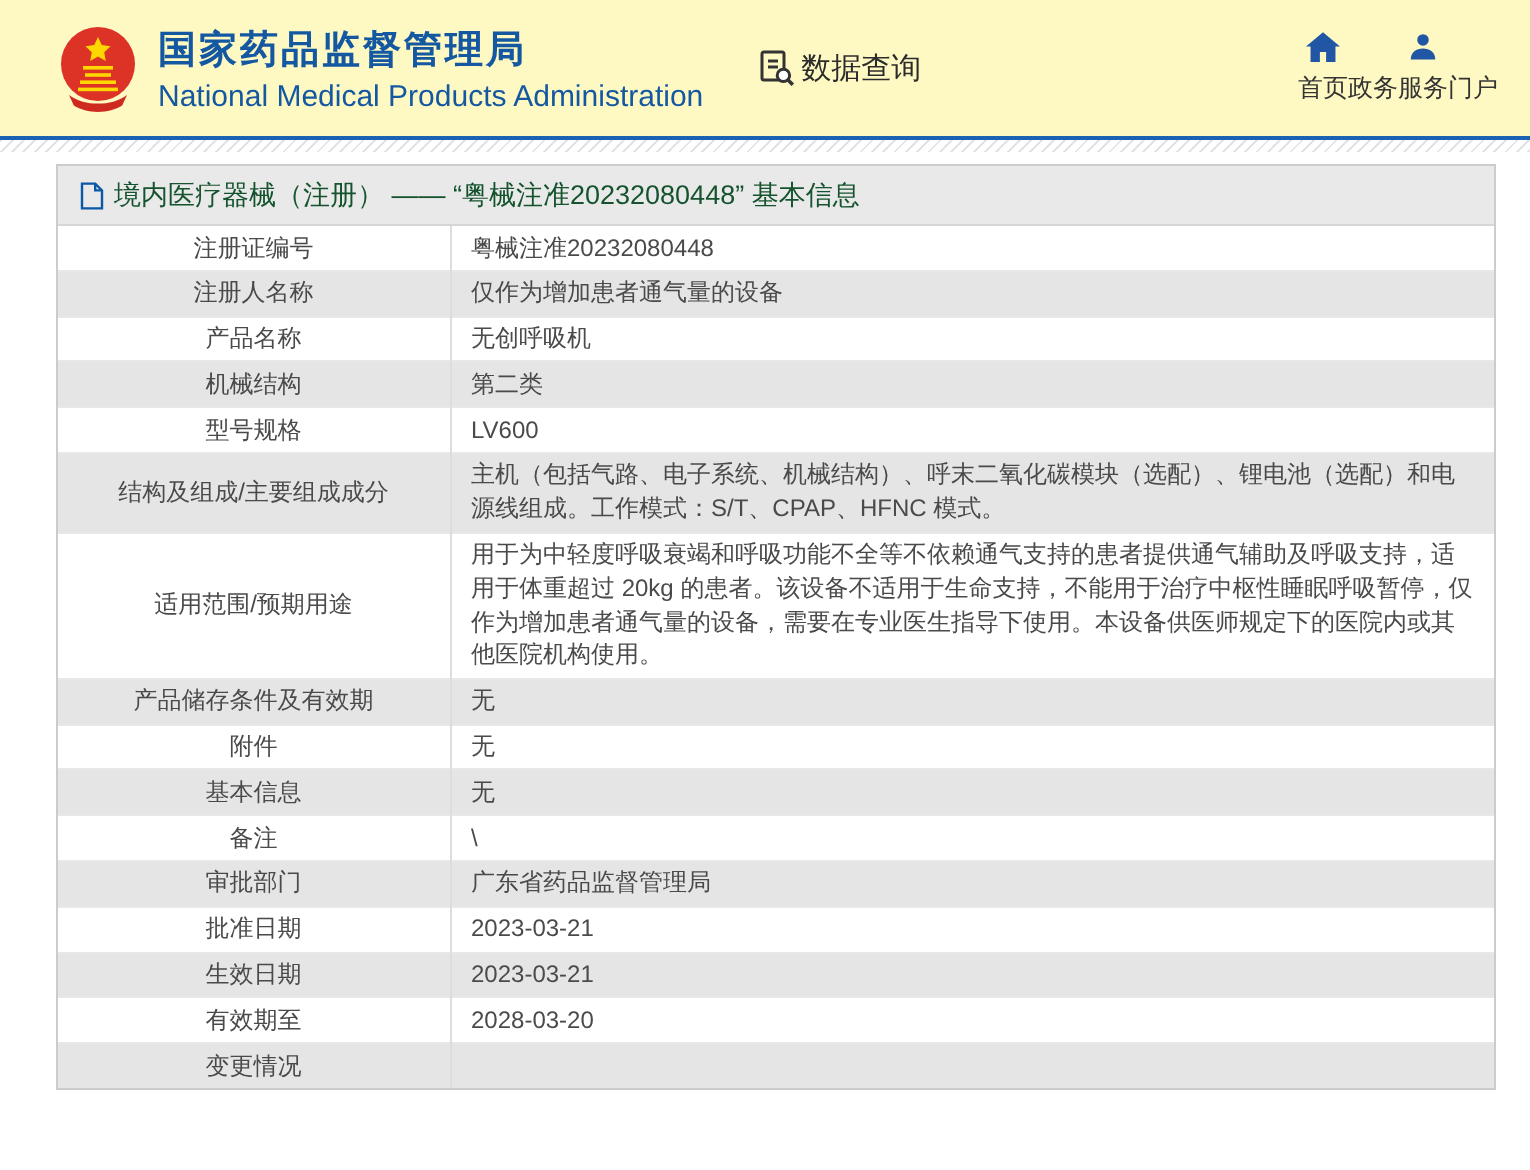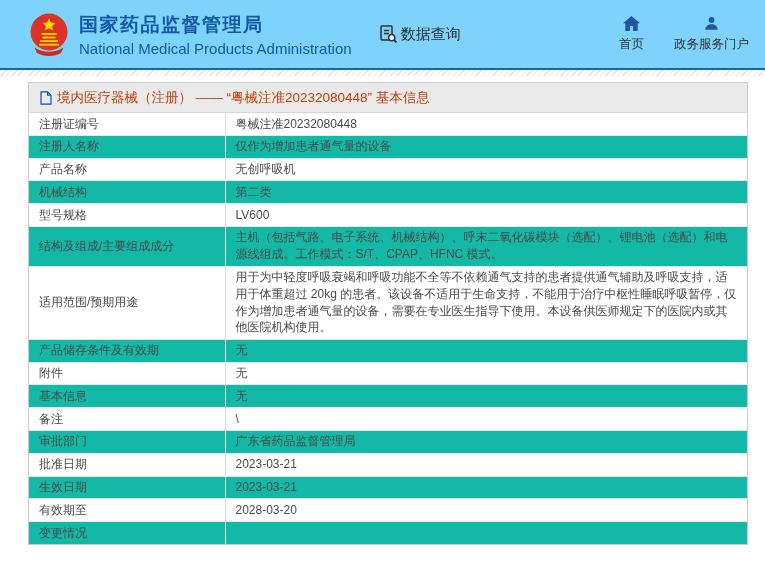--- a/index.html
+++ b/index.html
@@ -3,65 +3,65 @@
 <meta charset="utf-8">
 <style>
   * { margin:0; padding:0; box-sizing:border-box; }
   body {
     font-family: "Liberation Sans", "DejaVu Sans", sans-serif;
     background:#fff; color:#4a4a4a;
   }
   .page { width:765px; height:585px; overflow:hidden; background:#fff; position:relative; }
 
   
-  .site-header { height:68px; display:flex; align-items:center; background:#7dd3fc; }
+  .site-header { height:68px; display:flex; align-items:center; background:#fef9c3; }
   .brand { display:flex; align-items:center; margin-left:27px; cursor:pointer; }
   .emblem { width:44px; height:44px; flex:0 0 auto; }
   .brand-text { margin-left:8px; }
   .brand-cn { font-size:19px; font-weight:bold; color:#1558a2; letter-spacing:1.5px; }
   .brand-en { font-size:15px; color:#1558a2; margin-top:2px; }
   .data-query { display:flex; align-items:center; margin-left:26px; cursor:pointer; }
   .dq-icon { width:20px; height:20px; margin-right:3px; }
   .dq-label { font-size:15px; color:#2b2b2b; font-weight:500; }
-  .top-nav { margin-left:auto; margin-right:16px; display:flex; gap:30px; }
+  .top-nav { margin-left:auto; margin-right:16px; display:flex; }
   .nav-item { display:flex; flex-direction:column; align-items:center; cursor:pointer; text-decoration:none; }
   .nav-icon { height:16px; display:flex; align-items:flex-end; }
   .nav-label { font-size:12.5px; color:#333; margin-top:5px; white-space:nowrap; }
 
   .blue-line { height:2px; background:#1b62b4; }
   .hatch-strip {
     height:6px;
     background: repeating-linear-gradient(135deg, #e3e3e3 0 1px, #ffffff 1px 4px);
   }
 
   
   .content-box {
     width:720px; margin:6px 0 0 28px;
     border:1px solid #ccc; background:#fff;
   }
   .box-title {
     height:30px; background:#e9e9e9; border-bottom:1px solid #d6d6d6;
     display:flex; align-items:center; padding:0 11px;
   }
   .title-icon { width:12px; height:14px; margin-right:5px; display:inline-flex; }
-  .title-text { font-size:13.5px; color:#c2410c; }
+  .title-text { font-size:13.5px; color:#14532d; }
 
   .info-table { width:100%; border-collapse:collapse; table-layout:fixed; }
   .info-table td {
     font-size:12px; line-height:1.4; vertical-align:middle;
     border-top:1px solid #e8e8e8; padding:2.5px 10px;
     word-break:break-all;
   }
   .info-table tr:first-child td { border-top:none; }
   .label-cell {
-    width:196px; text-align:left; color:#4a4a4a;
+    width:196px; text-align:center; color:#4a4a4a;
     border-right:1px solid #ddd; padding-right:10px;
   }
   .value-cell { color:#4a4a4a; }
-  tr.alt { background:#14b8a6; }
+  tr.alt { background:#e5e5e5; }
 </style>
 </head>
 <body>
 
 <div class="page">
 
   <header class="site-header">
     <div class="brand">
       <span class="emblem">
         <svg width="44" height="44" viewBox="0 0 44 44">

